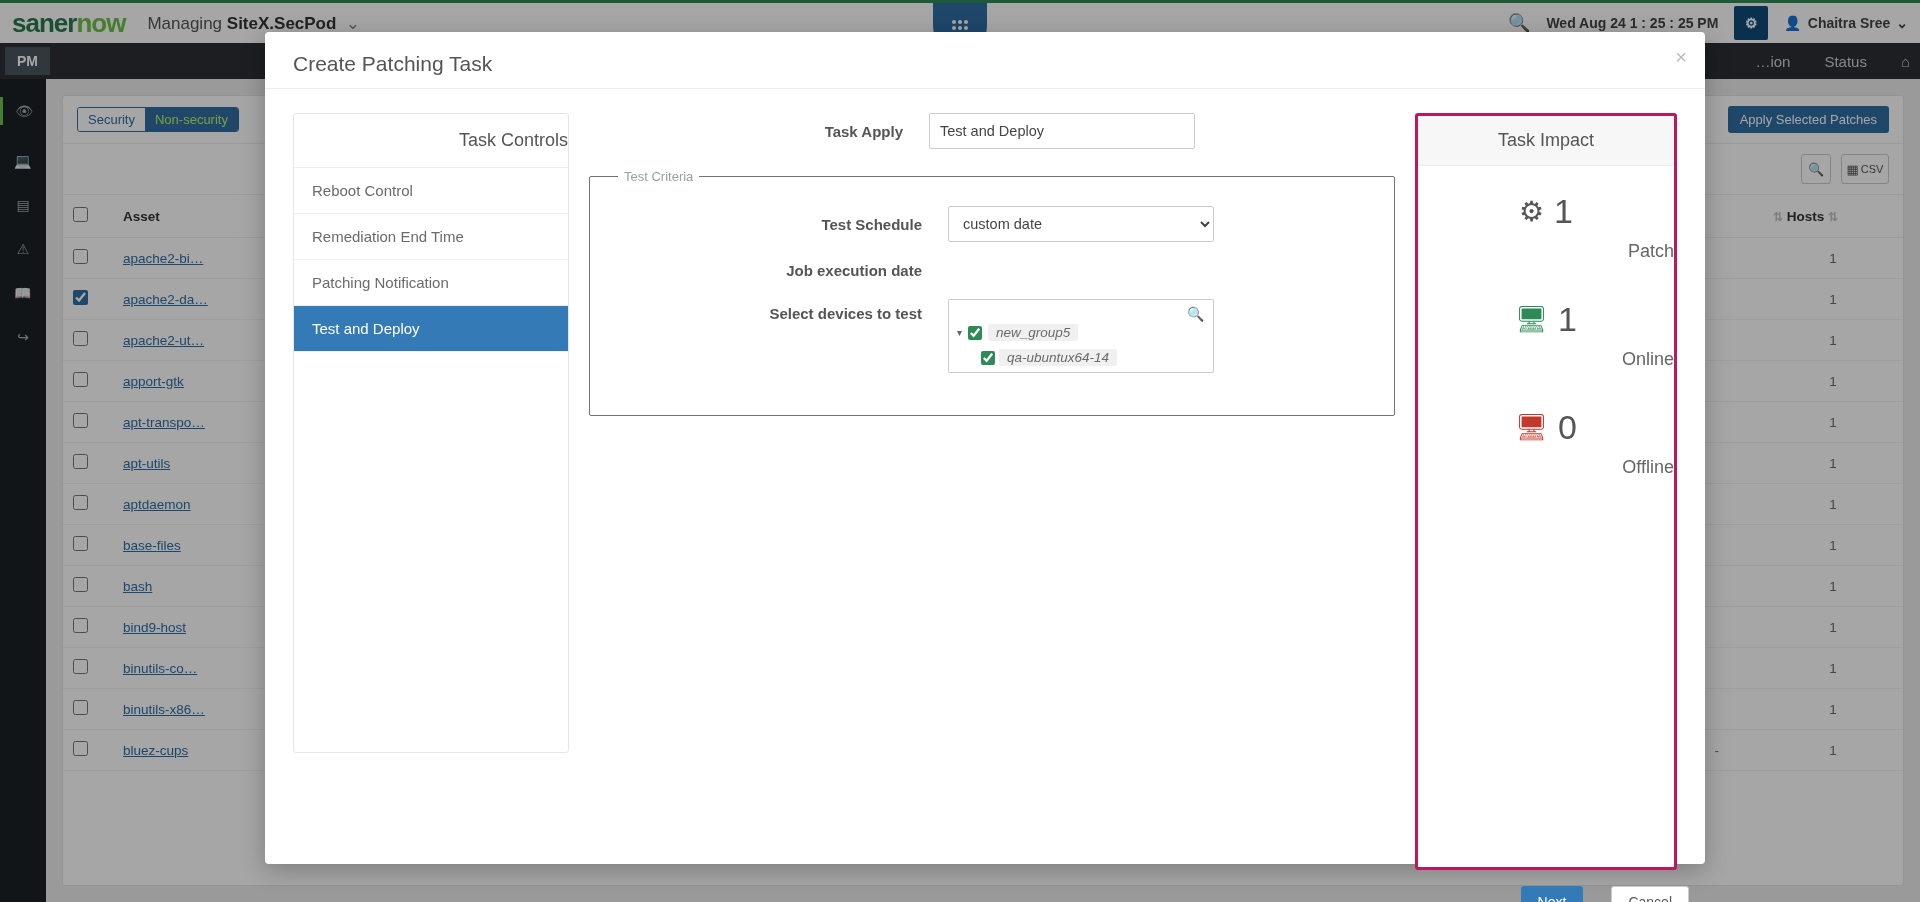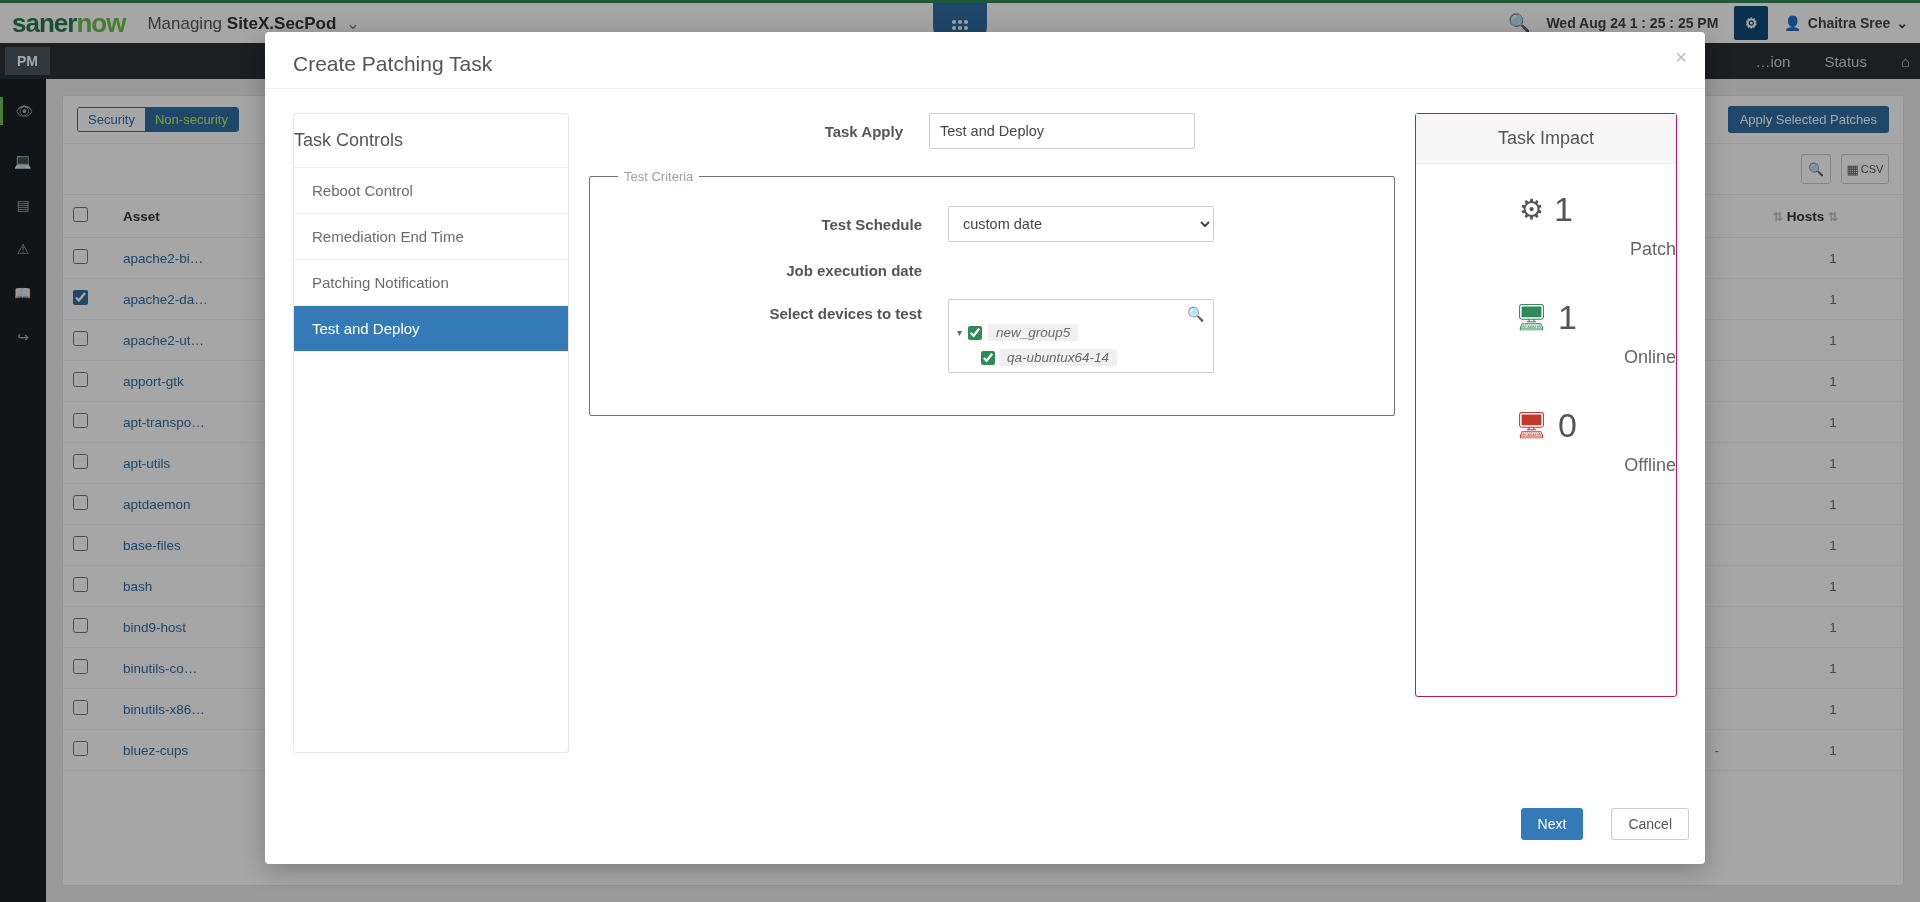--- a/index.html
+++ b/index.html
@@ -34,57 +34,57 @@
   .seg .on { background:#fff; color:#2e6da4; }
   .seg .off { background:#2e6da4; color:#bef264; }
   .panel-actions { margin-left:auto; display:flex; gap:10px; align-items:center; }
   .apply-btn { background:#2e6da4; color:#fff; border:none; padding:6px 12px; border-radius:3px; font-size:13px; }
   .icon-btn { width:30px; height:30px; border:1px solid #ccc; border-radius:3px; display:flex; align-items:center; justify-content:center; background:#fff; color:#555; font-size:13px;}
   .csv-btn { width:48px; }
 
   table.assets { width:100%; border-collapse:collapse; font-size:13.5px; color:#555; }
   table.assets th { text-align:left; padding:12px 10px; color:#333; font-weight:700; border-bottom:1px solid #eee;}
   table.assets td { padding:11px 10px; border-bottom:1px solid #f1f1f1; color:#6c6c6c;}
-  table.assets td .link { color:#2e6da4; }
+  table.assets td .link { color:#2e6da4;text-decoration:underline; }
   table.assets input[type=checkbox]{ width:15px; height:15px; }
   .hosts-col { text-align:center; color:#2e6da4; }
   .sort-ic { color:#c3c3c3; font-size:12px;}
 
   
   .overlay { position:absolute; inset:0; background:rgba(0,0,0,0.35); }
 
   
   .modal { position:absolute; left:265px; top:32px; width:1440px; height:832px; background:#fff; border-radius:4px; box-shadow:0 6px 24px rgba(0,0,0,.25); display:flex; flex-direction:column; }
   .modal-header { padding:20px 28px 12px; font-size:21px; color:#555; }
   .modal-close { position:absolute; top:14px; right:18px; font-size:20px; color:#bbb; cursor:pointer; }
   .modal hr { border:none; border-top:1px solid #eee; margin:0 0 24px;}
   .modal-body { flex:1; display:flex; padding:0 28px; gap:20px; }
 
   
   .task-controls { width:276px; border:1px solid #e6e6e6; border-radius:3px; background:#fff; align-self:flex-start; height:640px;}
-  .task-controls .tc-head { text-align:left; font-size:18px; color:#555; padding:16px 0; border-bottom:1px solid #eee; }
+  .task-controls .tc-head { text-align:right; font-size:18px; color:#555; padding:16px 0; border-bottom:1px solid #eee; }
   .task-controls .tc-item { padding:14px 18px; font-size:15px; color:#6b6b6b; border-bottom:1px solid #f0f0f0; background:#fff; cursor:pointer;}
   .task-controls .tc-item.active { background:#337ab7; color:#fff; }
 
   
   .form-area { flex:1; }
   .row { display:flex; align-items:center; margin-bottom:20px; }
   .row label { width:340px; text-align:right; padding-right:26px; font-size:15px; font-weight:600; color:#555; }
   .row input[type=text], .row select { width:266px; height:36px; border:1px solid #ccc; border-radius:2px; padding:0 10px; font-size:14.5px; color:#444; background:#fff;}
   fieldset.test-criteria { border:1px solid #737373; padding:22px 18px; border-radius:2px; margin-top:6px;}
   fieldset.test-criteria legend { font-size:13px; color:#9aa0a6; padding:0 6px; margin-left:10px;}
   .device-box { width:266px; border:1px solid #ccc; border-radius:2px; padding:6px 8px; font-size:14px; color:#666; position:relative;}
   .device-box .srch { position:absolute; right:8px; top:6px; color:#555; cursor:pointer;}
   .tree-item { display:flex; align-items:center; gap:6px; margin-top:18px; }
   .tree-child { margin-left:24px; margin-top:8px; display:flex; align-items:center; gap:4px;}
   .tree-label { background:#f0f0f0; padding:1px 8px; border-radius:2px; font-style:italic; color:#6a6a6a; font-size:13.5px;}
   .cb { width:14px; height:14px; accent-color:#2e8b57; }
 
   
-  .impact { width:262px; border:1px solid #be185d; border-radius:3px; background:#fff; align-self:flex-start; height:584px; padding-bottom:4px;}
+  .impact { width:262px; border:3px solid #be185d; border-radius:3px; background:#fff; align-self:flex-start; height:757px; padding-bottom:4px;}
   .impact-head { text-align:center; font-size:18px; color:#555; padding:14px 0; background:#f7f7f7; border-bottom:1px solid #eee;}
   .impact-block { text-align:center; padding:26px 0 12px; }
   .impact-num { font-size:34px; color:#555; display:inline-flex; align-items:center; gap:10px; }
   .impact-label { font-size:18px; color:#666; margin-top:10px;text-align:right; }
   .ic-patch { font-size:28px; color:#555; }
   .ic-online { font-size:26px; color:#2e8b57; }
   .ic-offline { font-size:26px; color:#c0392b; }
 
   .modal-footer { padding:16px 16px 24px; display:flex; justify-content:flex-end; gap:28px;}
   .btn { padding:7px 16px; border-radius:3px; font-size:14px; cursor:pointer; border:1px solid transparent;}

